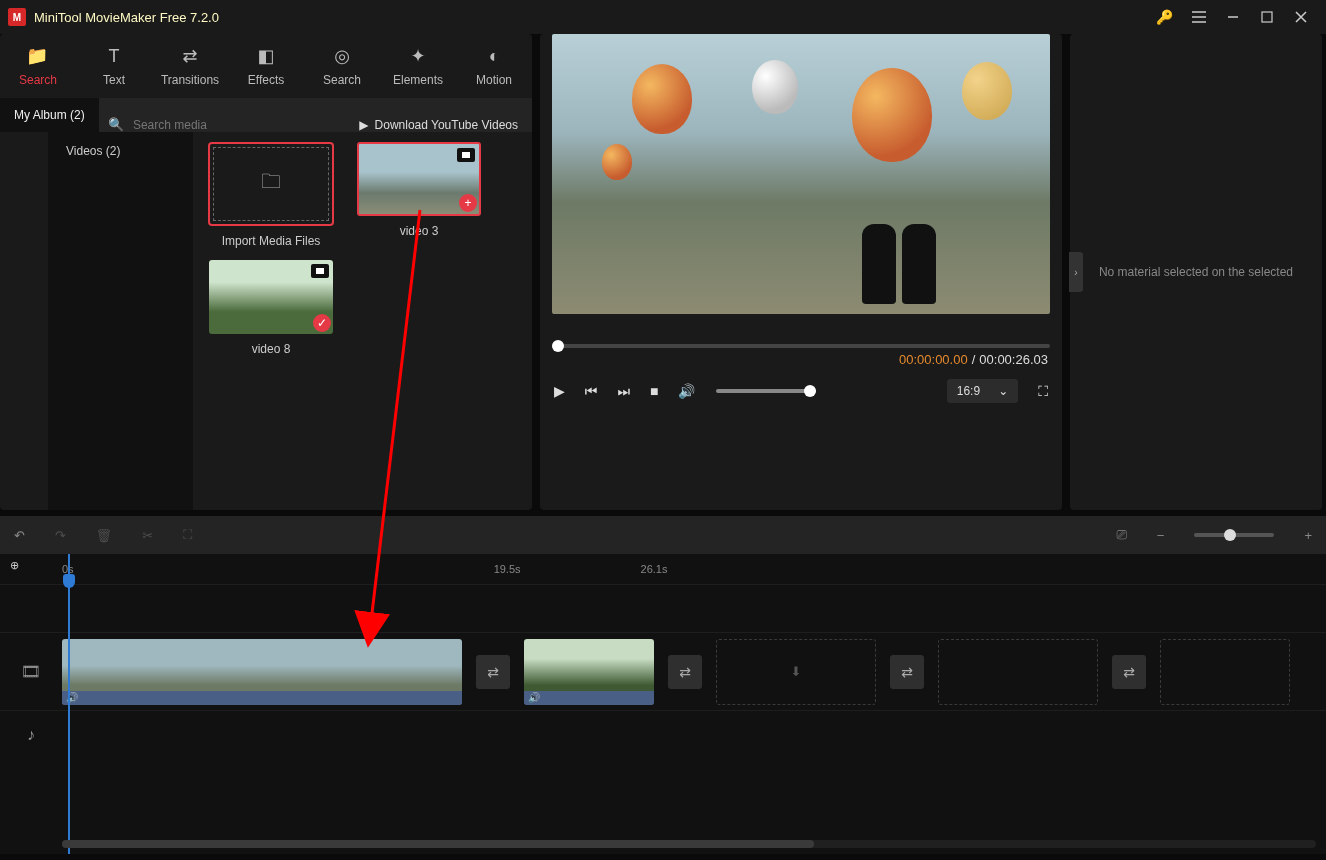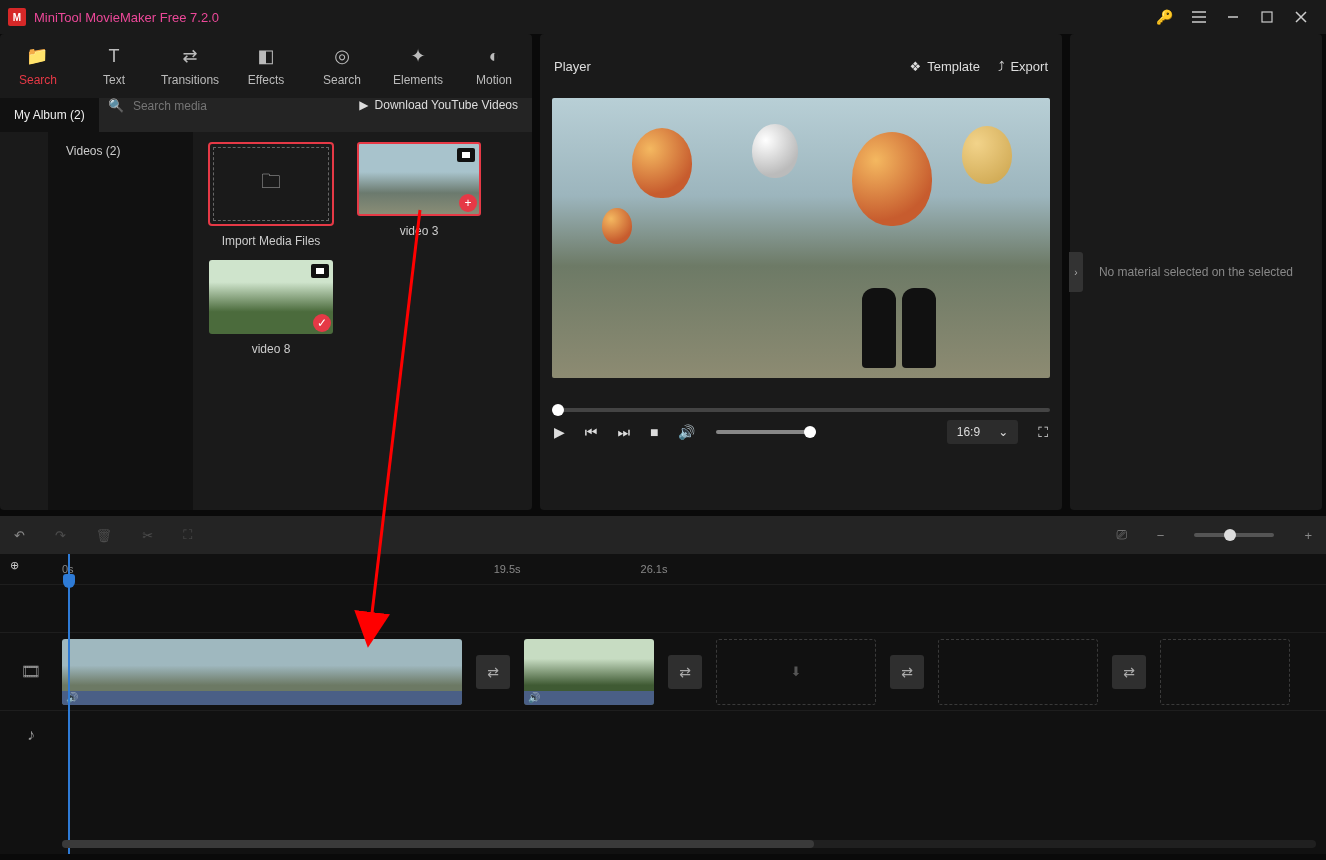--- a/index.html
+++ b/index.html
@@ -1,36 +1,36 @@
 <!DOCTYPE html>
 <html><head>
 <meta charset="utf-8">
 <style>
 * { margin:0; padding:0; box-sizing:border-box; font-family:"Segoe UI",Arial,sans-serif; user-select:none; }
 body { background:#0a0a0a; width:1326px; height:860px; overflow:hidden; color:#ccc; font-size:13px; }
 .titlebar { height:34px; background:#1a1a1a; display:flex; align-items:center; padding:0 8px; }
 .titlebar .logo { width:18px; height:18px; background:#d62828; border-radius:2px; display:flex; align-items:center; justify-content:center; color:#fff; font-size:10px; font-weight:bold; margin-right:8px; }
-.titlebar .title { color:#ec4899; font-size:13px; }
+.titlebar .title { color:#fef9c3; font-size:13px; }
 .titlebar .spacer { flex:1; }
 .titlebar .wbtn { width:34px; height:34px; display:flex; align-items:center; justify-content:center; color:#ccc; }
 .key-icon { color:#f5c542; font-size:14px; }
 
 .upper { height:476px; display:flex; gap:8px; padding:0 4px 0 0; }
 .left-panel { width:532px; background:#1a1a1a; border-radius:4px; display:flex; flex-direction:column; overflow:hidden; }
 .mid-panel { width:522px; background:#1a1a1a; border-radius:4px; display:flex; flex-direction:column; }
 .right-panel { flex:1; background:#1a1a1a; border-radius:4px; display:flex; align-items:center; justify-content:center; position:relative; }
 .right-panel .expand { position:absolute; left:-1px; top:50%; transform:translateY(-50%); width:14px; height:40px; background:#333; display:flex; align-items:center; justify-content:center; color:#aaa; font-size:10px; border-radius:0 3px 3px 0;}
 .right-panel .msg { color:#888; font-size:12px; }
 
 .tool-tabs { height:64px; display:flex; }
 .tool-tab { flex:1; display:flex; flex-direction:column; align-items:center; justify-content:center; gap:6px; color:#bbb; font-size:12px; }
 .tool-tab.active { color:#e63946; }
 .tool-tab .ticon { font-size:18px; }
 
-.media-row { height:34px; display:flex; align-items:flex-start; background:#242424; }
+.media-row { height:34px; display:flex; align-items:flex-end; background:#242424; }
 .media-row .albtab { padding:0 14px; height:100%; display:flex; align-items:center; background:#111; color:#eee; font-size:12px; }
 .search-wrap { flex:1; display:flex; align-items:center; padding:0 10px; color:#888; gap:8px;}
 .search-wrap input { background:transparent; border:none; color:#ccc; font-size:12px; outline:none; flex:1;}
 .dl-yt { display:flex; align-items:center; gap:6px; padding:0 14px; color:#ddd; font-size:12px; }
 
 .media-body { flex:1; display:flex;padding-left:48px; }
 .media-nav { width:145px; background:#111; }
 .media-nav .nitem { padding:12px 18px; color:#ccc; font-size:12px; }
 .media-grid { flex:1; padding:10px 10px; display:flex; flex-wrap:wrap; align-content:flex-start; gap:12px; }
 .media-item { width:136px; display:flex; flex-direction:column; align-items:center; gap:8px; }
@@ -192,44 +192,37 @@
             <div class="badge"></div>
             <div class="corner" style="background:#e63946">✓</div>
           </div>
           <div class="mlabel">video 8</div>
         </div>
       </div>
     </div>
   </div>
 
   <div class="mid-panel">
-    <div class="player-head">
-      <span>Player</span>
-      <div class="spacer"></div>
-      <div class="hbtn">
-          <span>❖</span>
-          <span>Template</span>
-        </div>
-      <div class="hbtn">
-          <span>⤴</span>
-          <span>Export</span>
-        </div>
-    </div>
     <div class="preview">
       <div class="balloon b1"></div>
         <div class="balloon b2"></div>
         <div class="balloon b3"></div>
         <div class="balloon b4"></div>
         <div class="balloon b5"></div>
       <div class="sil s1"></div>
         <div class="sil s2"></div>
     </div>
     <div class="scrub">
         <div class="dot"></div>
       </div>
+    <div class="time-row">
+      <span class="cur">00:00:00.00</span>
+      <span class="sep">/</span>
+      <span class="tot">00:00:26.03</span>
+    </div>
     <div class="controls">
       <span class="cbtn">▶</span>
       <span class="cbtn">⏮</span>
       <span class="cbtn">⏭</span>
       <span class="cbtn">■</span>
       <span class="cbtn">🔊</span>
       <div class="vol-track">
           <div class="vdot"></div>
         </div>
       <div class="spacer"></div>

